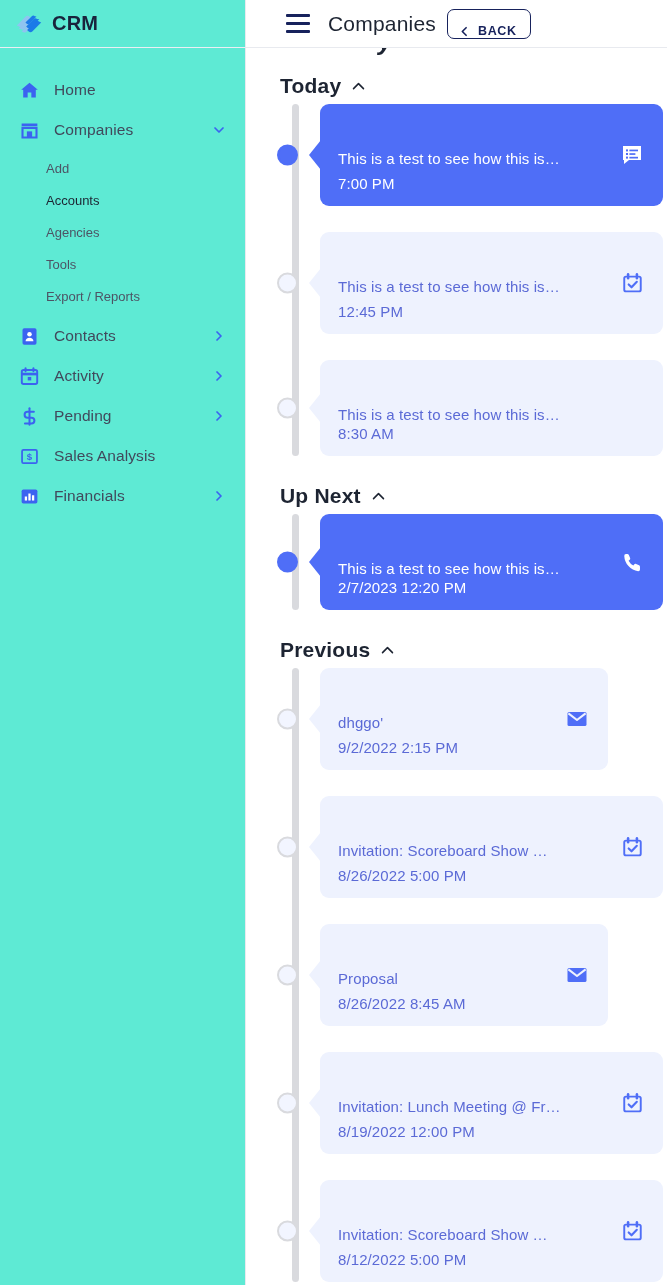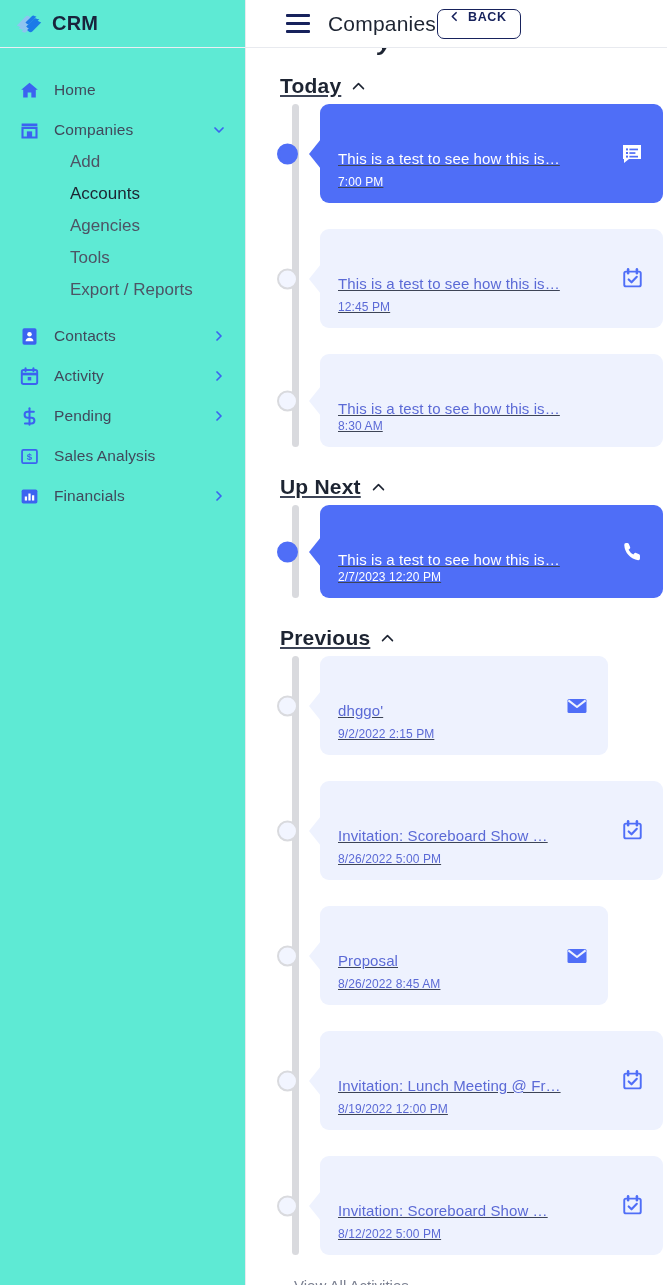--- a/index.html
+++ b/index.html
@@ -47,23 +47,23 @@
   }
   .nav-ico svg { display: block; }
   .nav-label {
     font-size: 15.5px; color: #41495c; letter-spacing: .1px;
   }
   .nav-caret {
     margin-left: auto; color: #3b63f0; display: flex; align-items: center;
   }
   .subnav { padding: 2px 0 4px 0; }
   .subnav-item {
-    height: 32px; display: flex; align-items: flex-start;
+    height: 32px; display: flex; align-items: center;
     padding-left: 46px;
-    font-size: 17px; color: #4d5465; cursor: pointer; margin-left: 24px;
+    font-size: 13px; color: #4d5465; cursor: pointer;
   }
   .subnav-item.active { font-weight: 400; color: #1d2432; }
 
   
   .main {
     flex: 1 1 auto; height: 1285px;
     display: flex; flex-direction: column;
     background: #ffffff; position: relative;
   }
   .topbar {
@@ -78,35 +78,34 @@
     display: flex; flex-direction: column; justify-content: center; gap: 5px;
     cursor: pointer;
   }
   .hamburger span {
     display: block; height: 3px; width: 24px; background: #17225c; border-radius: 1px;
   }
   .page-title {
     font-size: 21px; font-weight: 500; color: #1d2432; letter-spacing: .2px;
   }
   .back-btn {
-    margin-left: 1px;
-    display: inline-flex; align-items: flex-start; gap: 7px;
+    margin-left: 11px;
+    display: inline-flex; align-items: flex-end; gap: 7px;
     height: 30px; padding: 0 13px 0 10px;
     border: 1.6px solid #17225c; border-radius: 7px;
     background: #fff; cursor: pointer;
   }
   .back-btn .bk-chev { color: #17225c; display:flex; }
   .back-label {
     font-size: 12.5px; font-weight: 700; letter-spacing: .6px; color: #17225c;
   }
 
   .scroll-area {
     flex: 1 1 auto; overflow: hidden; position: relative;
     padding: 0 16px 0 34px;
-    text-decoration: underline;
   }
   .clipped-top {
     height: 22px; overflow: hidden; position: relative;
   }
   .clipped-top .ghost {
     position: absolute; left: 98px; top: -22px;
     font-size: 26px; font-weight: 700; color: #1d2432;
     font-style: italic;
   }
 
@@ -162,21 +161,21 @@
   .card.narrow { width: 84%; }
   .card.active { background: #4f6ef7; }
   .card.active::before { border-right-color: #4f6ef7; }
 
   .card-text { display: flex; flex-direction: column; gap: 8px; min-width: 0; }
   .card.compact .card-text { gap: 2px; }
   .card-title {
     font-size: 15px; color: #5b6ad6; letter-spacing: .1px;
     white-space: nowrap; overflow: hidden; text-overflow: ellipsis; margin-top: 32px;
   }
-  .card-meta { font-size: 12px; color: #5b6ad6; letter-spacing: .1px; }
+  .card-meta { font-size: 15px; color: #5b6ad6; letter-spacing: .1px; }
   .card.active .card-title, .card.active .card-meta { color: #ffffff; }
   .card-ico {
     flex: 0 0 auto; width: 26px; height: 26px;
     display: flex; align-items: center; justify-content: center;
     color: #4f6ef7;
   }
   .card.active .card-ico { color: #ffffff; }
 
   .viewall {
     margin: 22px 0 0 14px;

